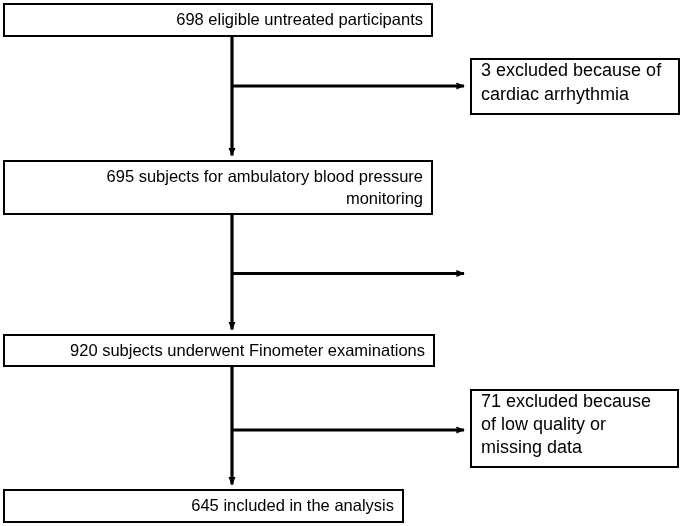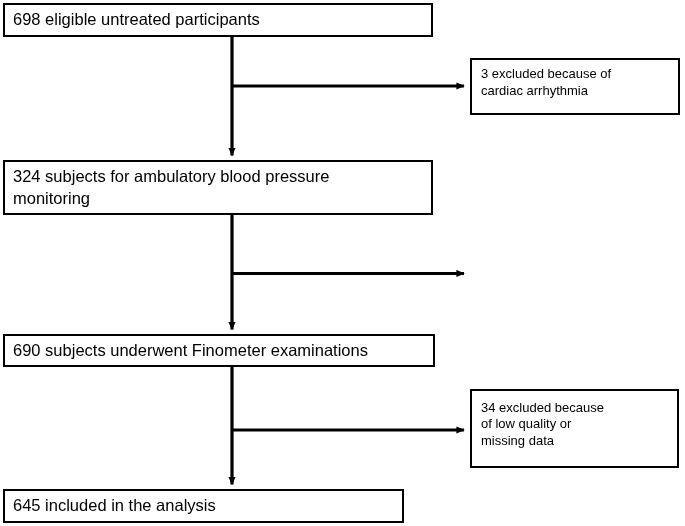--- a/index.html
+++ b/index.html
@@ -31,28 +31,28 @@
     position: absolute;
     box-sizing: border-box;
     border: 2px solid #000000;
     background: #ffffff;
     display: flex;
     align-items: center;
     line-height: 1.28;
   }
   .node.main {
     justify-content: center;
-    text-align: left;
+    text-align: right;
     font-size: 16.5px;
     padding: 2px 8px;
   }
   .node.exclusion {
     justify-content: flex-start;
     text-align: left;
-    font-size: 13px;
+    font-size: 18px;
     padding: 4px 8px 12px 9px;
   }
   .node-label {
     display: block;
     width: 100%;
     white-space: pre-line;
   }
 
   
   #node-enrolled   { left: 3px;   top: 3px;   width: 430px; height: 34px; }
@@ -100,37 +100,37 @@
     <g>
       <path d="M 233 430 L 464 430" stroke="#000000" stroke-width="3.2" fill="none" marker-end="url(#arrowhead)"></path>
     </g>
   </svg>
 
   <div class="node main" id="node-enrolled">
     <span class="node-label">698 eligible untreated participants</span>
   </div>
 
   <div class="node main" id="node-abpm">
-    <span class="node-label">324 subjects for ambulatory blood pressure
+    <span class="node-label">695 subjects for ambulatory blood pressure
 monitoring</span>
   </div>
 
   <div class="node main" id="node-finometer">
-    <span class="node-label">690 subjects underwent Finometer examinations</span>
+    <span class="node-label">920 subjects underwent Finometer examinations</span>
   </div>
 
   <div class="node main" id="node-included">
     <span class="node-label">645 included in the analysis</span>
   </div>
 
   <div class="node exclusion" id="node-excl-arrhythmia">
     <span class="node-label">3 excluded because of
 cardiac arrhythmia</span>
   </div>
 
 
   <div class="node exclusion" id="node-excl-quality">
-    <span class="node-label">34 excluded because
+    <span class="node-label">71 excluded because
 of low quality or
 missing data</span>
   </div>
 
 </div>
 
 </body></html>

